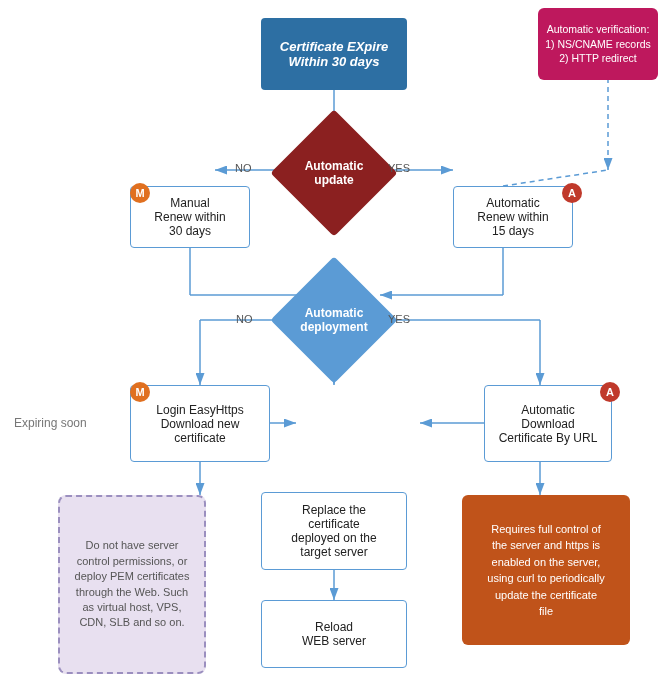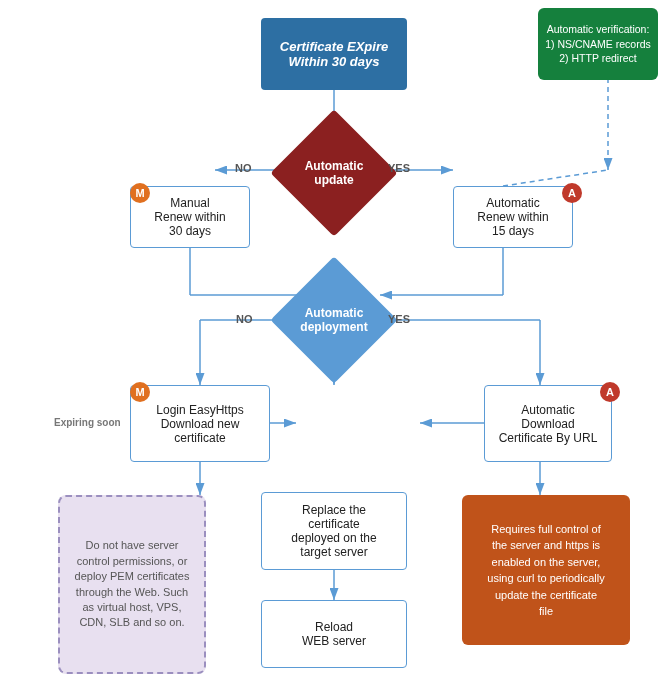--- a/index.html
+++ b/index.html
@@ -45,21 +45,21 @@
       font-size: 11px;
       border-radius: 8px;
     }
     .rect-orange {
       background: #c0531a;
       color: #fff;
       font-size: 11px;
       border-radius: 4px;
     }
     .rect-orange-callout {
-      background: #15803d;
+      background: #be185d;
       color: #fff;
       font-size: 11px;
       border-radius: 4px;
     }
     
     .diamond-wrap {
       position: absolute;
       display: flex;
       align-items: center;
       justify-content: center;
@@ -110,21 +110,21 @@
       position: absolute;
       top: 0; left: 0;
       width: 668px;
       height: 687px;
       pointer-events: none;
     }
     .label-text {
       position: absolute;
       font-size: 11px;
       color: #555;
-      font-weight: bold;
+      font-weight: normal;
     }
   </style>
 </head>
 <body>
 
 <div class="diagram">
 
   <svg class="arrows-svg">
     <defs>
       <marker id="arrowhead" markerWidth="8" markerHeight="6" refX="8" refY="3" orient="auto">
@@ -217,21 +217,21 @@
 
   <div class="label-text" style="left:236px; top:313px;">
     <span>NO</span>
   </div>
 
   <div class="label-text" style="left:388px; top:313px;">
     <span>YES</span>
   </div>
 
   <div class="label-text" style="left:14px; top:416px;">
-    <span style="font-size:10px; color:#777;margin-left:40px;">Expiring soon</span>
+    <span style="font-size:12px; color:#777;">Expiring soon</span>
   </div>
 
   <div class="shape rect-outline" style="left:130px; top:385px; width:140px; height:77px; font-size:12px; padding:13px;">
     <span>Login EasyHttps<br>Download new<br>certificate</span>
   </div>
 
   <div class="badge badge-orange" style="left:130px; top:382px;">
     <span>M</span>
   </div>
 

